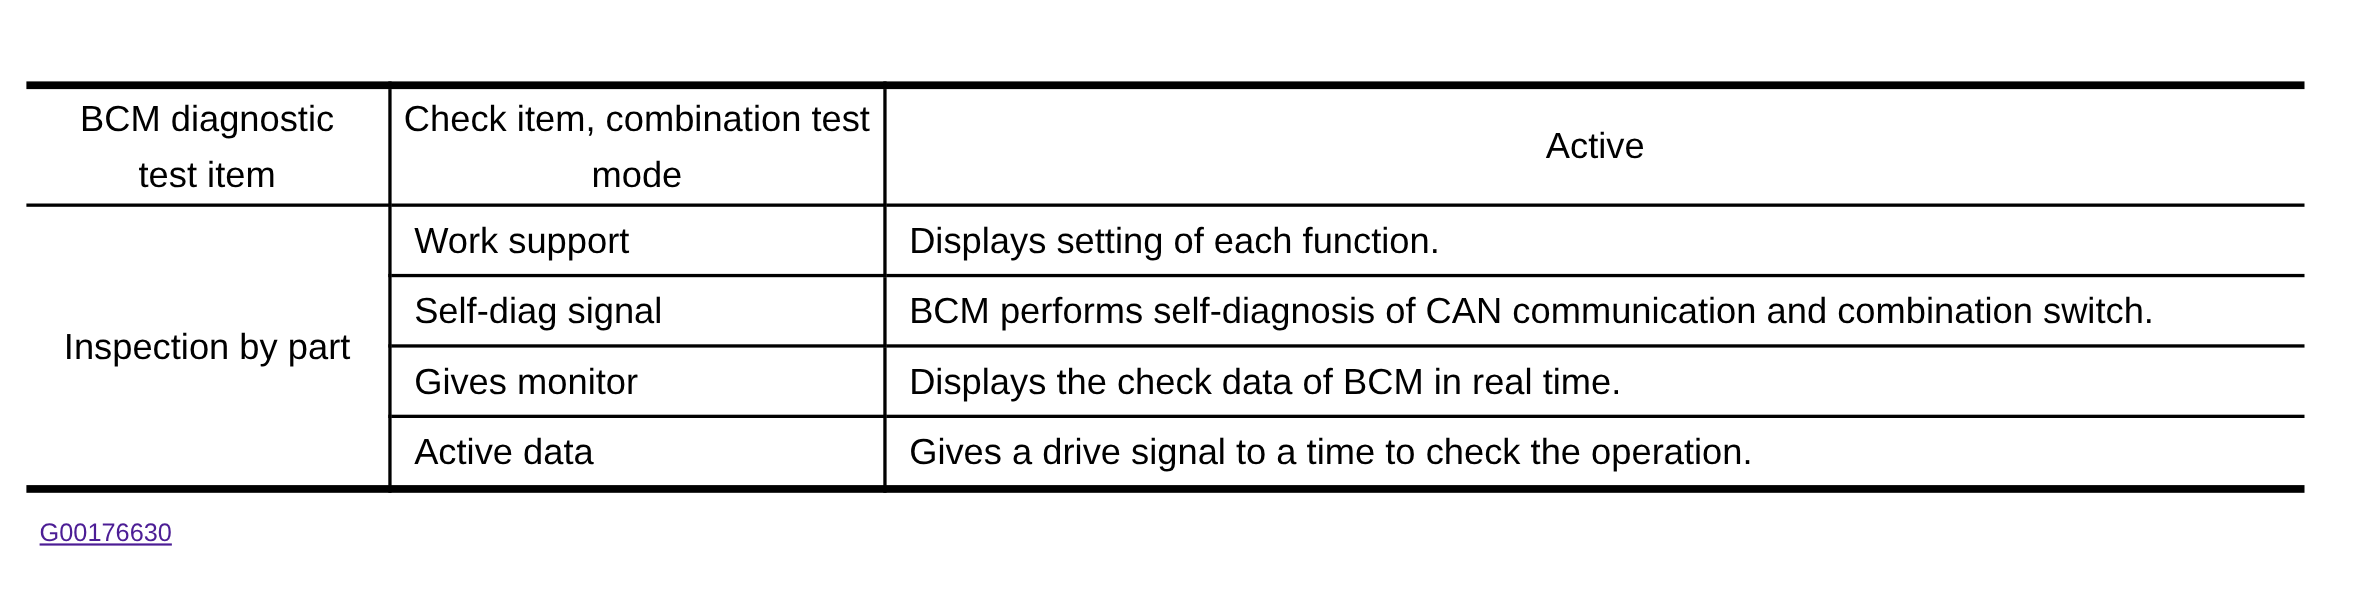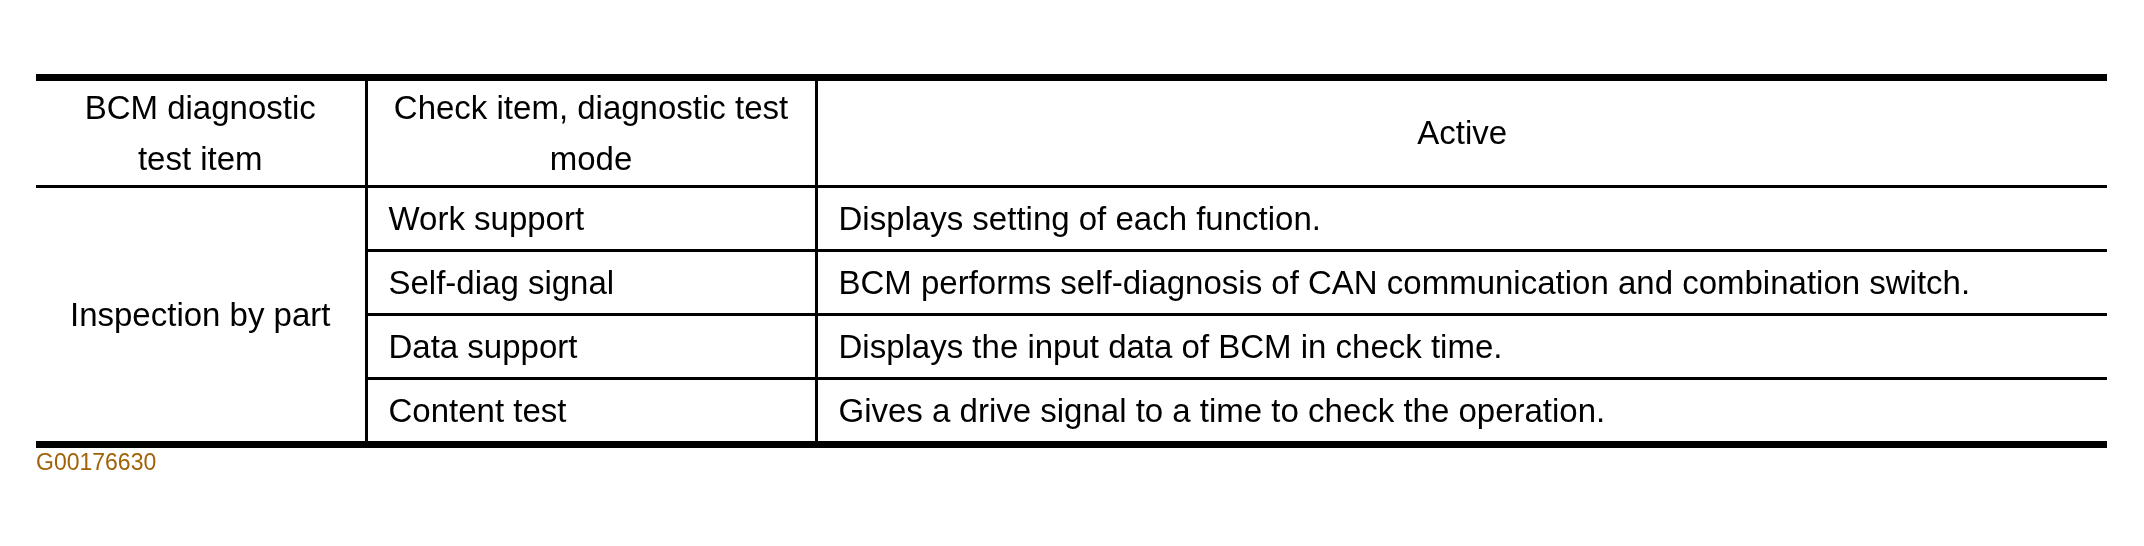--- a/index.html
+++ b/index.html
@@ -11,21 +11,21 @@
     position: relative;
     width: 2144px;
     height: 546px;
     background: #ffffff;
     font-family: "Liberation Sans", sans-serif;
     color: #000000;
     overflow: hidden;
   }
   table.doc-table {
     position: absolute;
-    left: 36px;
+    left: 24px;
     top: 74px;
     width: 2071px;
     border-collapse: collapse;
     table-layout: fixed;
     border-top: 7px solid #000000;
     border-bottom: 7px solid #000000;
   }
   .doc-table col.c1 { width: 330px; }
   .doc-table col.c2 { width: 450px; }
   .doc-table th,
@@ -62,62 +62,63 @@
     padding-left: 21px;
     border-bottom: 3px solid #000000;
   }
   tr.last-row td.mode-cell,
   tr.last-row td.content-cell {
     border-bottom: none;
   }
   .figure-code {
     position: absolute;
     left: 36px;
-    top: 450px;
+    top: 472px;
     font-size: 23px;
     line-height: 1.1;
-    color: #a16207;
+    color: #4c1d95;
+    text-decoration: underline;
   }
 </style>
 </head>
 <body>
 
 <div class="page">
 
   <table class="doc-table">
     <colgroup>
       <col class="c1">
         <col class="c2">
         <col class="c3">
     </colgroup>
     <thead>
       <tr>
         <th class="col-sep">BCM diagnostic
 test item</th>
-        <th class="col-sep">Check item, diagnostic test
+        <th class="col-sep">Check item, combination test
 mode</th>
         <th>Active</th>
       </tr>
     </thead>
     <tbody>
       <tr>
         <td class="span-cell col-sep" rowspan="4">Inspection by part</td>
         <td class="mode-cell col-sep">Work support</td>
         <td class="content-cell">Displays setting of each function.</td>
       </tr>
       <tr>
         <td class="mode-cell col-sep">Self-diag signal</td>
         <td class="content-cell">BCM performs self-diagnosis of CAN communication and combination switch.</td>
       </tr>
       <tr>
-        <td class="mode-cell col-sep">Data support</td>
-        <td class="content-cell">Displays the input data of BCM in check time.</td>
+        <td class="mode-cell col-sep">Gives monitor</td>
+        <td class="content-cell">Displays the check data of BCM in real time.</td>
       </tr>
       <tr class="last-row">
-        <td class="mode-cell col-sep">Content test</td>
+        <td class="mode-cell col-sep">Active data</td>
         <td class="content-cell">Gives a drive signal to a time to check the operation.</td>
       </tr>
     </tbody>
   </table>
 
   <div class="figure-code">G00176630</div>
 
 </div>
 
 </body></html>

